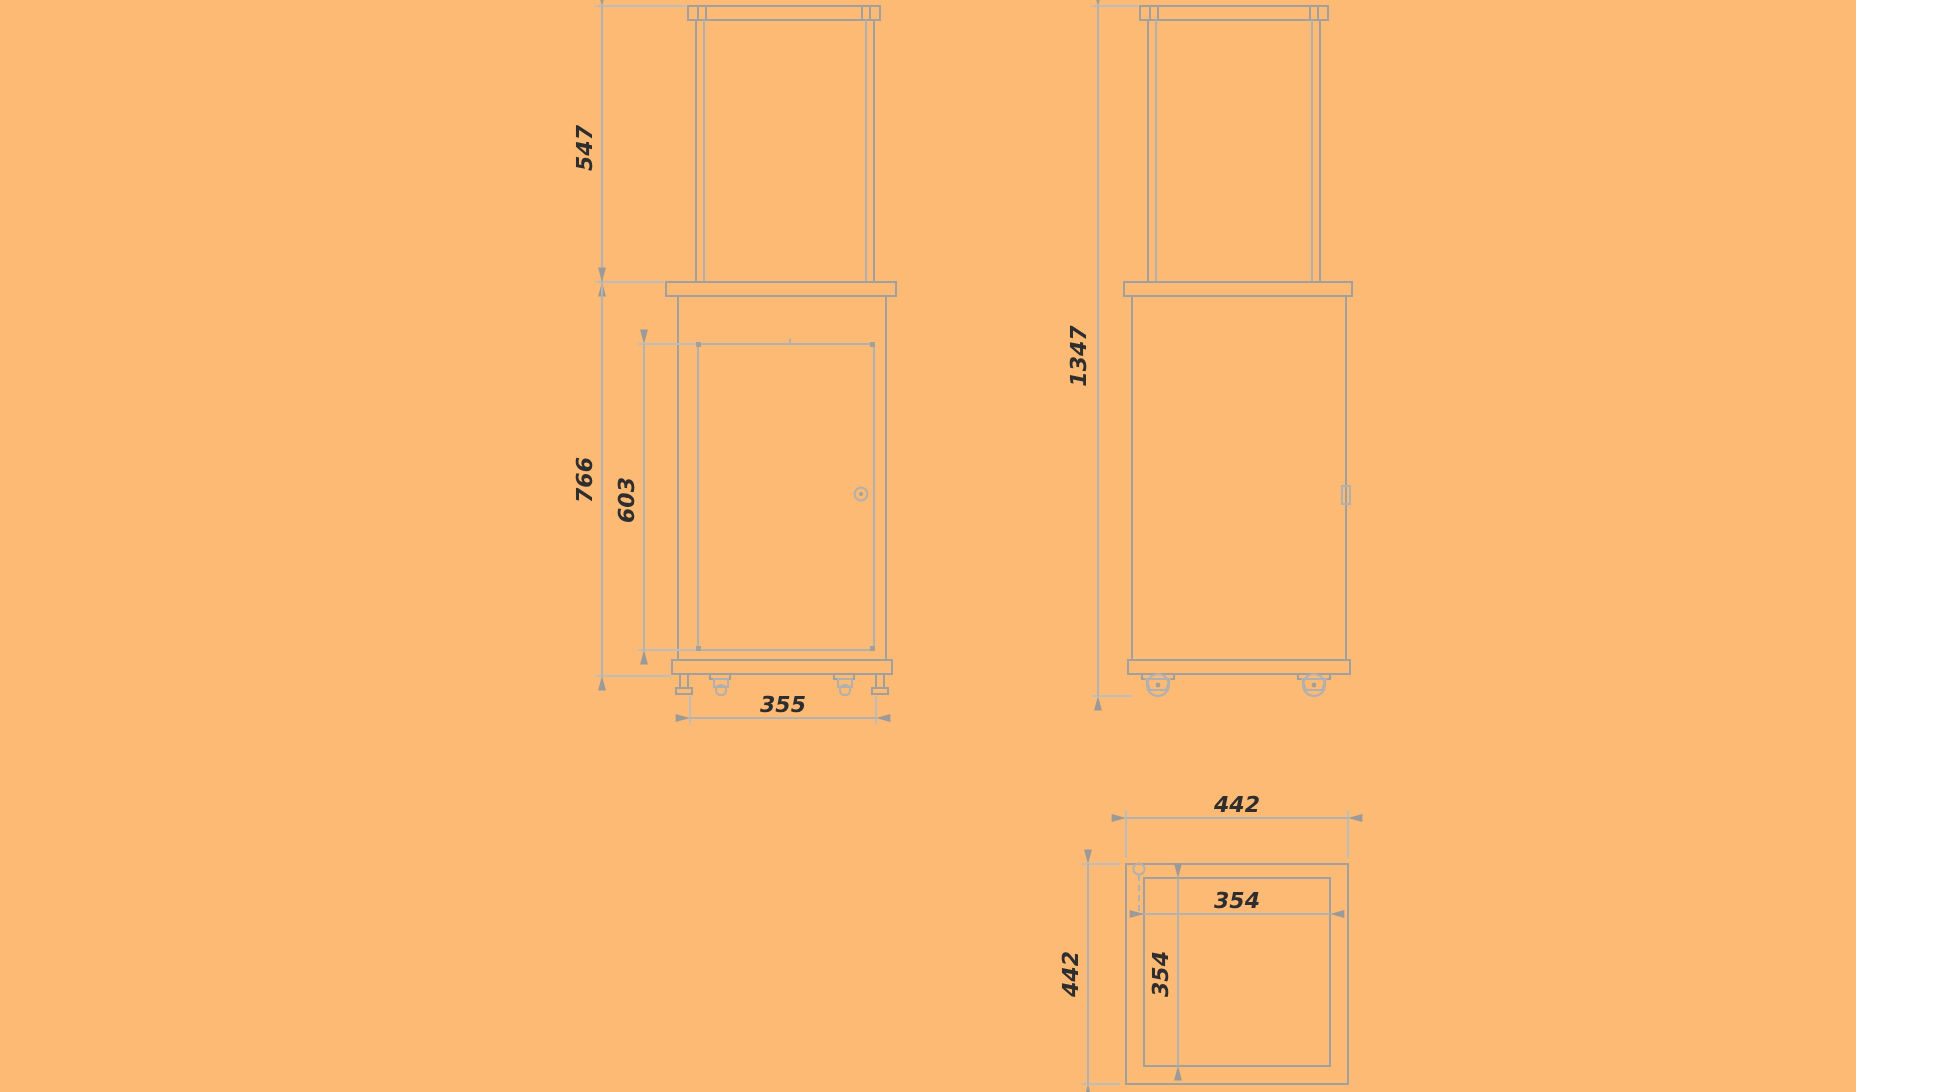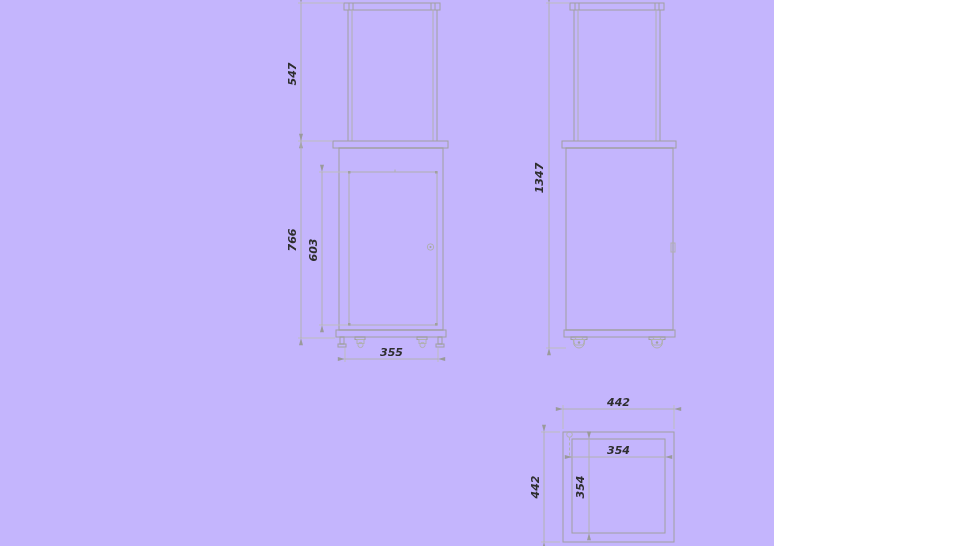--- a/index.html
+++ b/index.html
@@ -1,19 +1,19 @@
 <!DOCTYPE html>
 <html><head>
 <meta charset="utf-8">
 <style>
   html,body{margin:0;padding:0;background:#ffffff;}
   .canvas{
     position:relative;
-    width:774px;height:546px;
-    background:#c4b5fd;
+    width:928px;height:546px;
+    background:#fdba74;
     font-family:"DejaVu Sans", sans-serif;
     overflow:hidden;
   }
   svg{display:block;}
   .geom{stroke:#a0a0a0;stroke-width:1;fill:none;}
   .geom-thin{stroke:#b0b0b0;stroke-width:1;fill:none;}
   .dimline{stroke:#b2b2b2;stroke-width:1;fill:none;}
   .extline{stroke:#bdbdbd;stroke-width:1;fill:none;}
   .dashline{stroke:#b2b2b2;stroke-width:1;fill:none;stroke-dasharray:3 2;}
   .dimtext{

